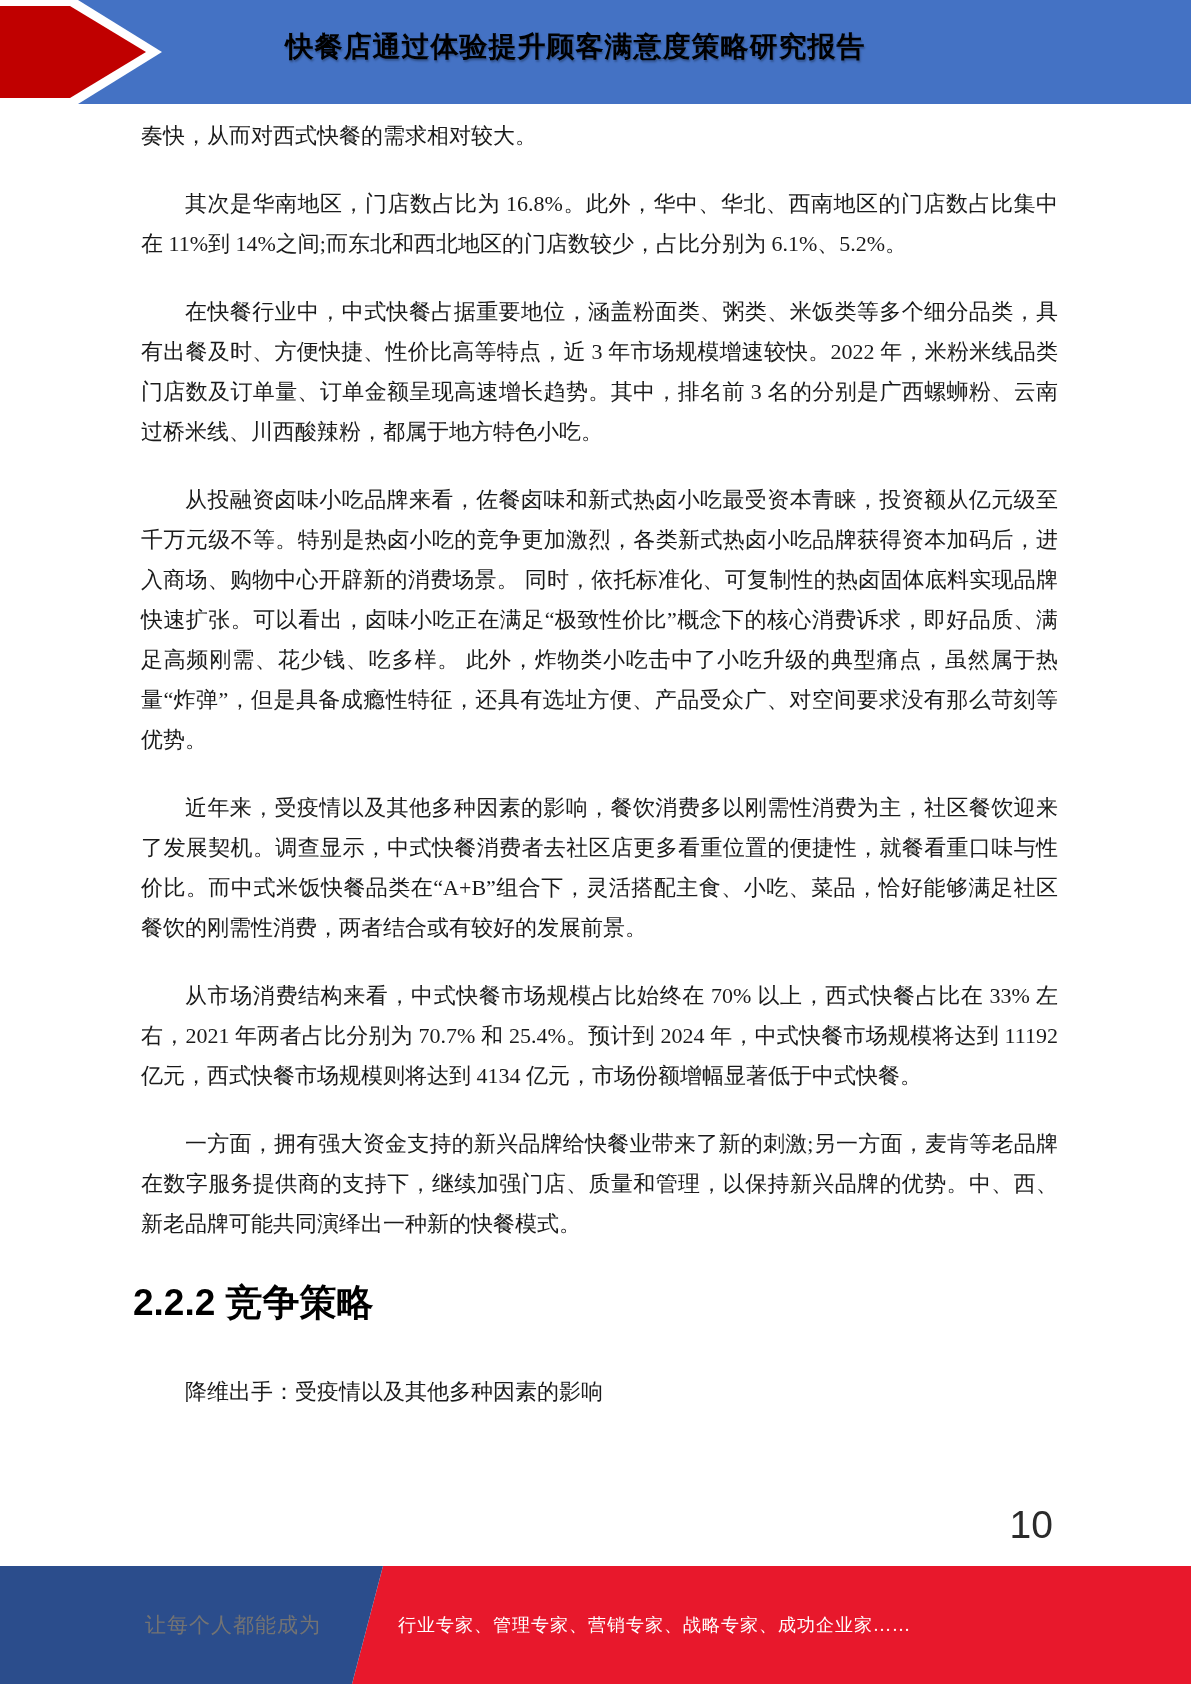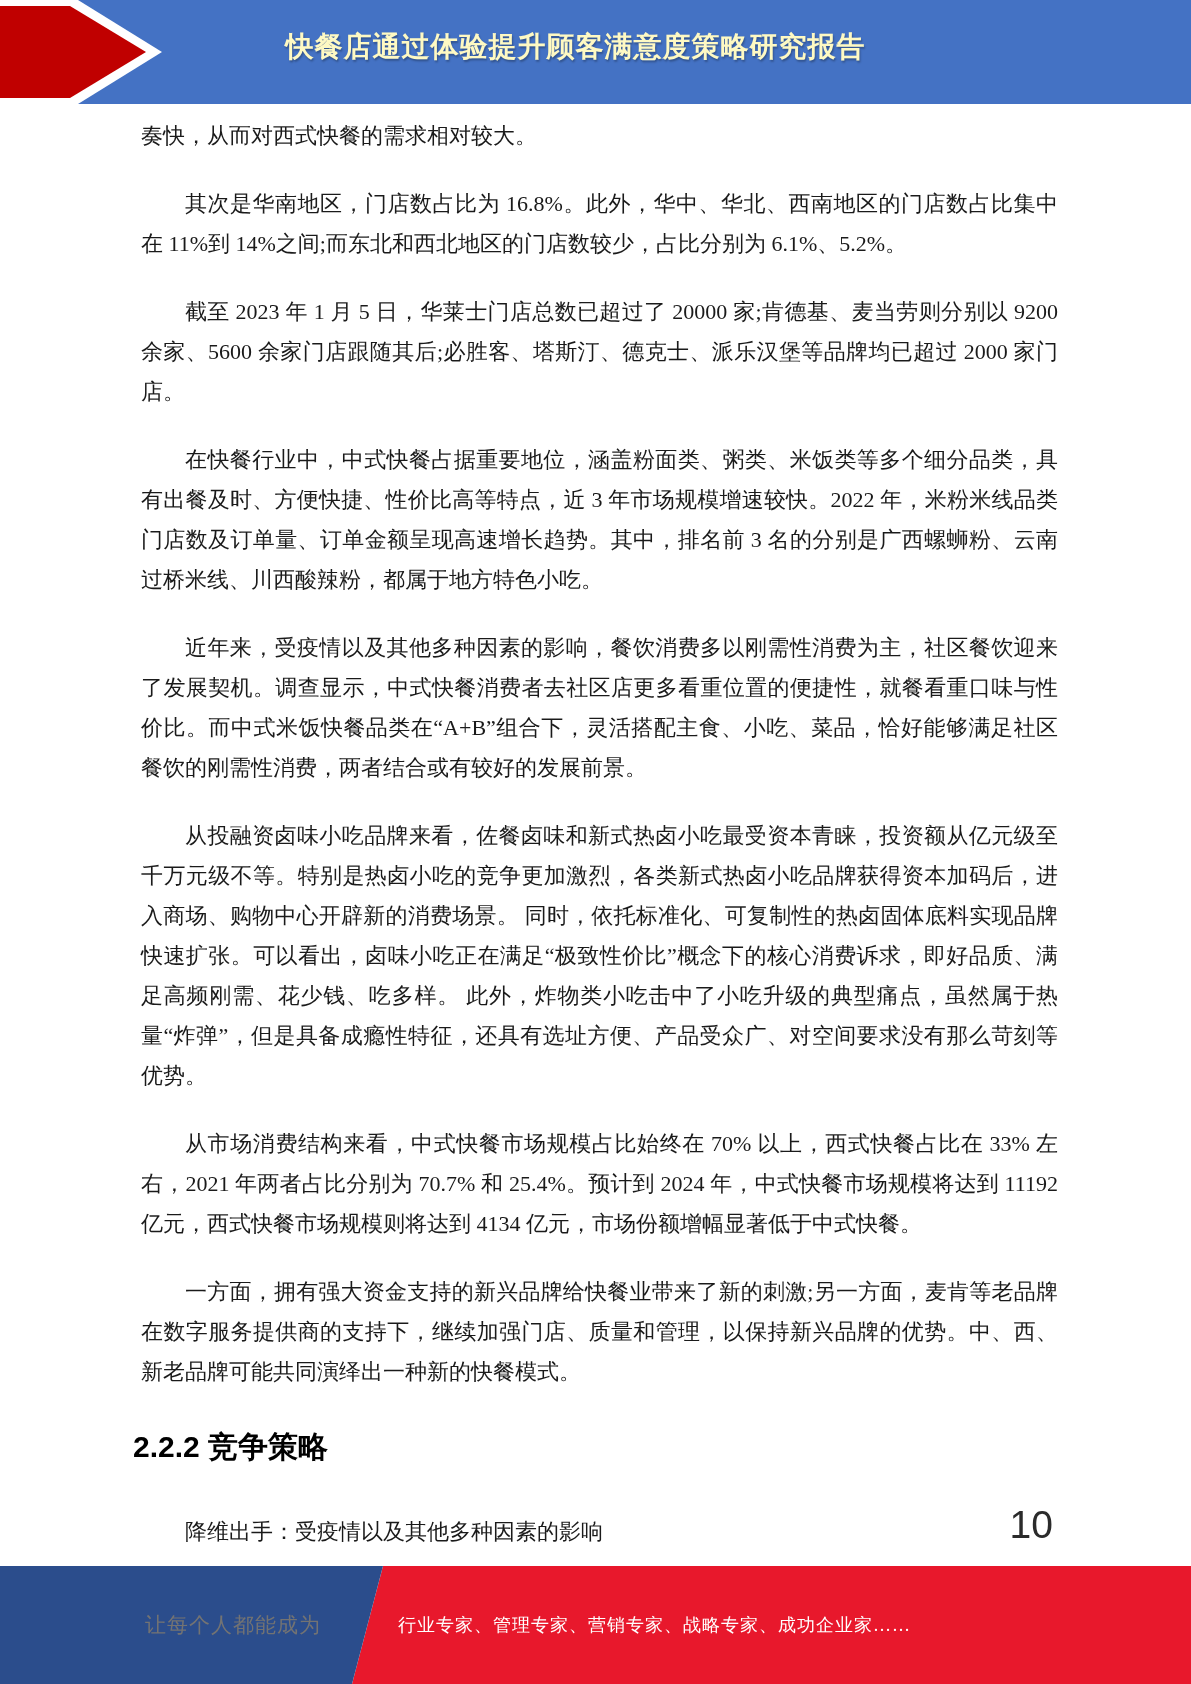--- a/index.html
+++ b/index.html
@@ -7,36 +7,36 @@
     position:relative; width:1191px; height:1684px; background:#ffffff;
     font-family:"Liberation Serif","DejaVu Serif",serif; overflow:hidden;
   }
 
   
   .header { position:absolute; top:0; left:0; width:1191px; height:104px; background:#4472C4; }
   .header-arrow { position:absolute; left:0; top:0; width:170px; height:104px; }
   .header-title {
     position:absolute; left:150px; right:190px; top:0; height:94px;
     display:flex; align-items:center; justify-content:center;
-    color:#fef9c3; font-family:"Liberation Sans","DejaVu Sans",sans-serif;
+    color:#000000; font-family:"Liberation Sans","DejaVu Sans",sans-serif;
     font-weight:bold; font-size:28px; letter-spacing:1px;
     text-shadow:1px 2px 2px rgba(0,0,0,0.28);
     white-space:nowrap;
   }
 
   
   .content {
     position:absolute; left:133px; width:925px; top:116px;
     color:#1a1a1a; font-size:22px; line-height:40px; text-align:justify;
   }
   .content p { margin:0 0 28px 8px; text-indent:2em; }
   .content p.no-indent { text-indent:0; }
   .section-heading {
     margin:36px 0 0 0; font-family:"Liberation Sans","DejaVu Sans",sans-serif;
-    font-weight:bold; font-size:30px; color:#000000; line-height:1.25; text-align:left;
+    font-weight:bold; font-size:37px; color:#000000; line-height:1.25; text-align:left;
   }
   .sub-paragraph { margin-top:46px !important; }
 
   
   .page-number {
     position:absolute; top:1503px; right:138px;
     font-family:"Liberation Sans","DejaVu Sans",sans-serif;
     font-size:39px; color:#2b2b2b;
   }
 
@@ -64,24 +64,23 @@
     <svg class="header-arrow" viewBox="0 0 170 104" width="170" height="104" xmlns="http://www.w3.org/2000/svg">
       <polygon points="0,0 78,0 162,52 78,104 0,104" fill="#ffffff"></polygon>
       <polygon points="0,6 70,6 146,52 70,98 0,98" fill="#C00000"></polygon>
     </svg>
     <div class="header-title">快餐店通过体验提升顾客满意度策略研究报告</div>
   </div>
 
   <div class="content">
     <p class="no-indent">奏快，从而对西式快餐的需求相对较大。</p>
     <p>其次是华南地区，门店数占比为 16.8%。此外，华中、华北、西南地区的门店数占比集中在 11%到 14%之间;而东北和西北地区的门店数较少，占比分别为 6.1%、5.2%。</p>
-    <p>截至 2023 年 1 月 5 日，华莱士门店总数已超过了 20000 家;肯德基、麦当劳则分别以 9200 余家、5600 余家门店跟随其后;必胜客、塔斯汀、德克士、派乐汉堡等品牌均已超过 2000 家门店。</p>
     <p>在快餐行业中，中式快餐占据重要地位，涵盖粉面类、粥类、米饭类等多个细分品类，具有出餐及时、方便快捷、性价比高等特点，近 3 年市场规模增速较快。2022 年，米粉米线品类门店数及订单量、订单金额呈现高速增长趋势。其中，排名前 3 名的分别是广西螺蛳粉、云南过桥米线、川西酸辣粉，都属于地方特色小吃。</p>
+    <p>从投融资卤味小吃品牌来看，佐餐卤味和新式热卤小吃最受资本青睐，投资额从亿元级至千万元级不等。特别是热卤小吃的竞争更加激烈，各类新式热卤小吃品牌获得资本加码后，进入商场、购物中心开辟新的消费场景。 同时，依托标准化、可复制性的热卤固体底料实现品牌快速扩张。可以看出，卤味小吃正在满足“极致性价比”概念下的核心消费诉求，即好品质、满足高频刚需、花少钱、吃多样。 此外，炸物类小吃击中了小吃升级的典型痛点，虽然属于热量“炸弹”，但是具备成瘾性特征，还具有选址方便、产品受众广、对空间要求没有那么苛刻等优势。</p>
     <p>近年来，受疫情以及其他多种因素的影响，餐饮消费多以刚需性消费为主，社区餐饮迎来了发展契机。调查显示，中式快餐消费者去社区店更多看重位置的便捷性，就餐看重口味与性价比。而中式米饭快餐品类在“A+B”组合下，灵活搭配主食、小吃、菜品，恰好能够满足社区餐饮的刚需性消费，两者结合或有较好的发展前景。</p>
-    <p>从投融资卤味小吃品牌来看，佐餐卤味和新式热卤小吃最受资本青睐，投资额从亿元级至千万元级不等。特别是热卤小吃的竞争更加激烈，各类新式热卤小吃品牌获得资本加码后，进入商场、购物中心开辟新的消费场景。 同时，依托标准化、可复制性的热卤固体底料实现品牌快速扩张。可以看出，卤味小吃正在满足“极致性价比”概念下的核心消费诉求，即好品质、满足高频刚需、花少钱、吃多样。 此外，炸物类小吃击中了小吃升级的典型痛点，虽然属于热量“炸弹”，但是具备成瘾性特征，还具有选址方便、产品受众广、对空间要求没有那么苛刻等优势。</p>
     <p>从市场消费结构来看，中式快餐市场规模占比始终在 70% 以上，西式快餐占比在 33% 左右，2021 年两者占比分别为 70.7% 和 25.4%。预计到 2024 年，中式快餐市场规模将达到 11192 亿元，西式快餐市场规模则将达到 4134 亿元，市场份额增幅显著低于中式快餐。</p>
     <p>一方面，拥有强大资金支持的新兴品牌给快餐业带来了新的刺激;另一方面，麦肯等老品牌在数字服务提供商的支持下，继续加强门店、质量和管理，以保持新兴品牌的优势。中、西、新老品牌可能共同演绎出一种新的快餐模式。</p>
     <h2 class="section-heading">2.2.2 竞争策略</h2>
     <p class="sub-paragraph">降维出手：受疫情以及其他多种因素的影响</p>
   </div>
 
   <div class="page-number">10</div>
 
   <div class="footer">
     <svg viewBox="0 0 1191 118" width="1191" height="118" xmlns="http://www.w3.org/2000/svg">

